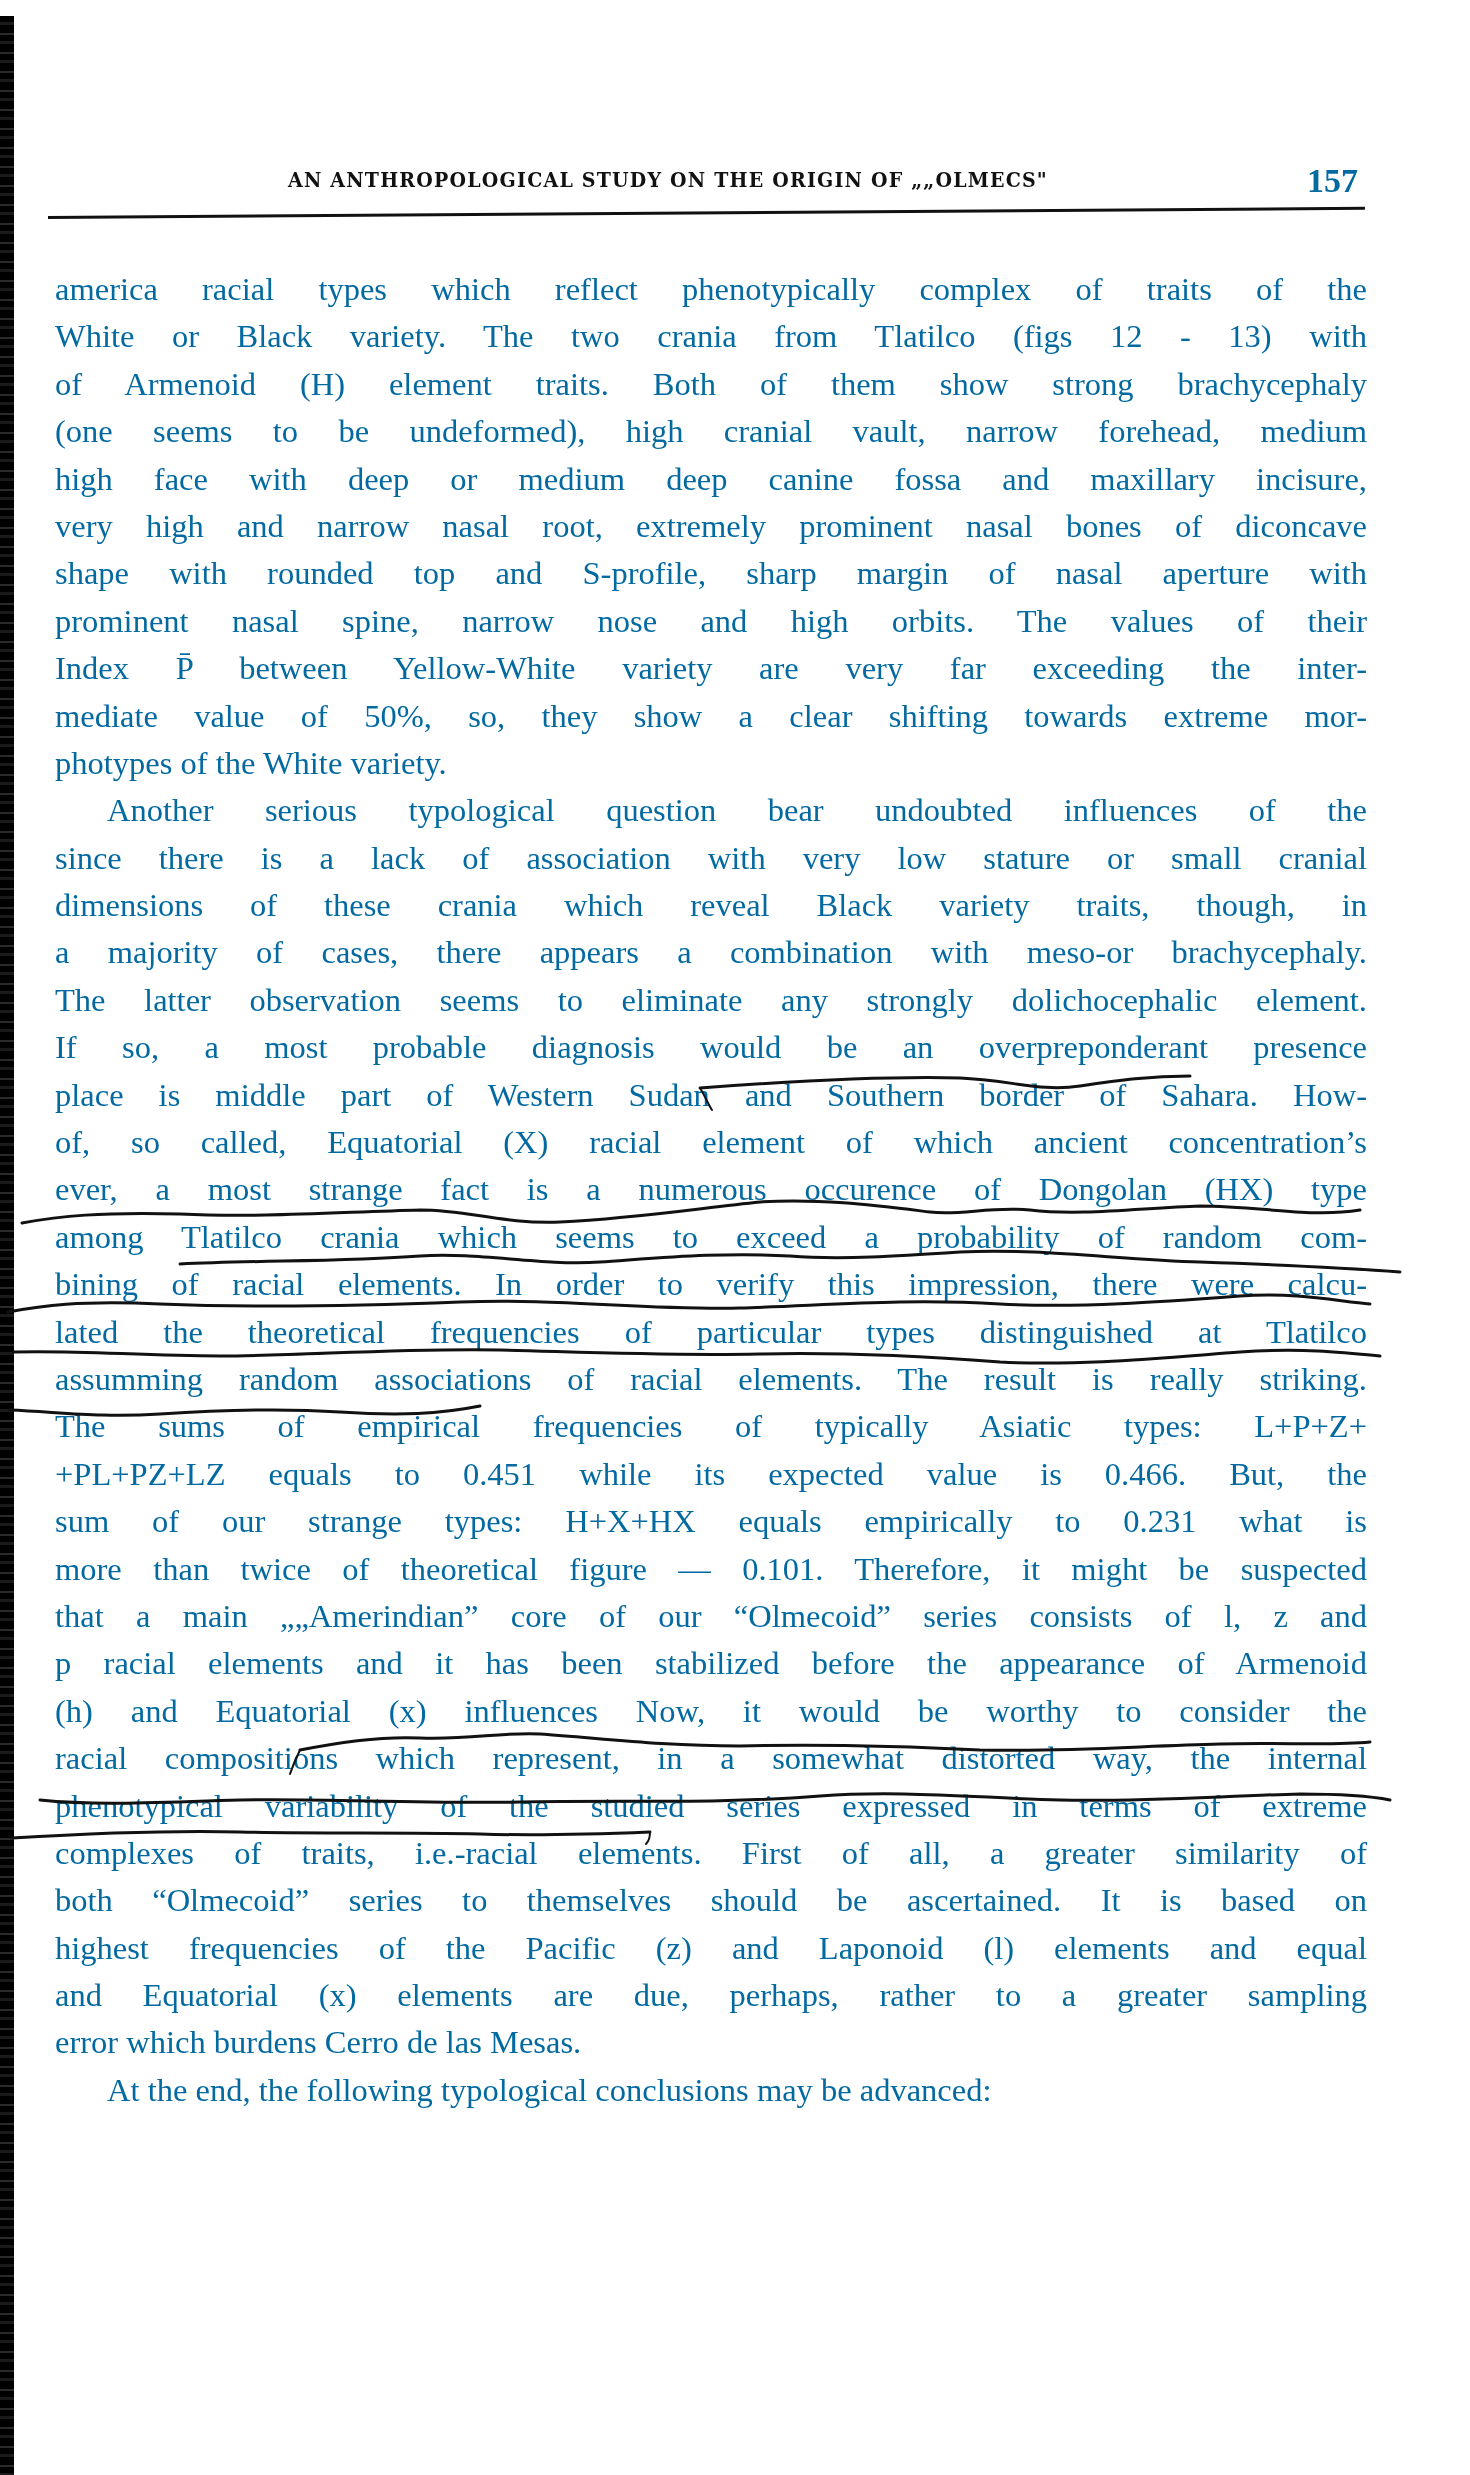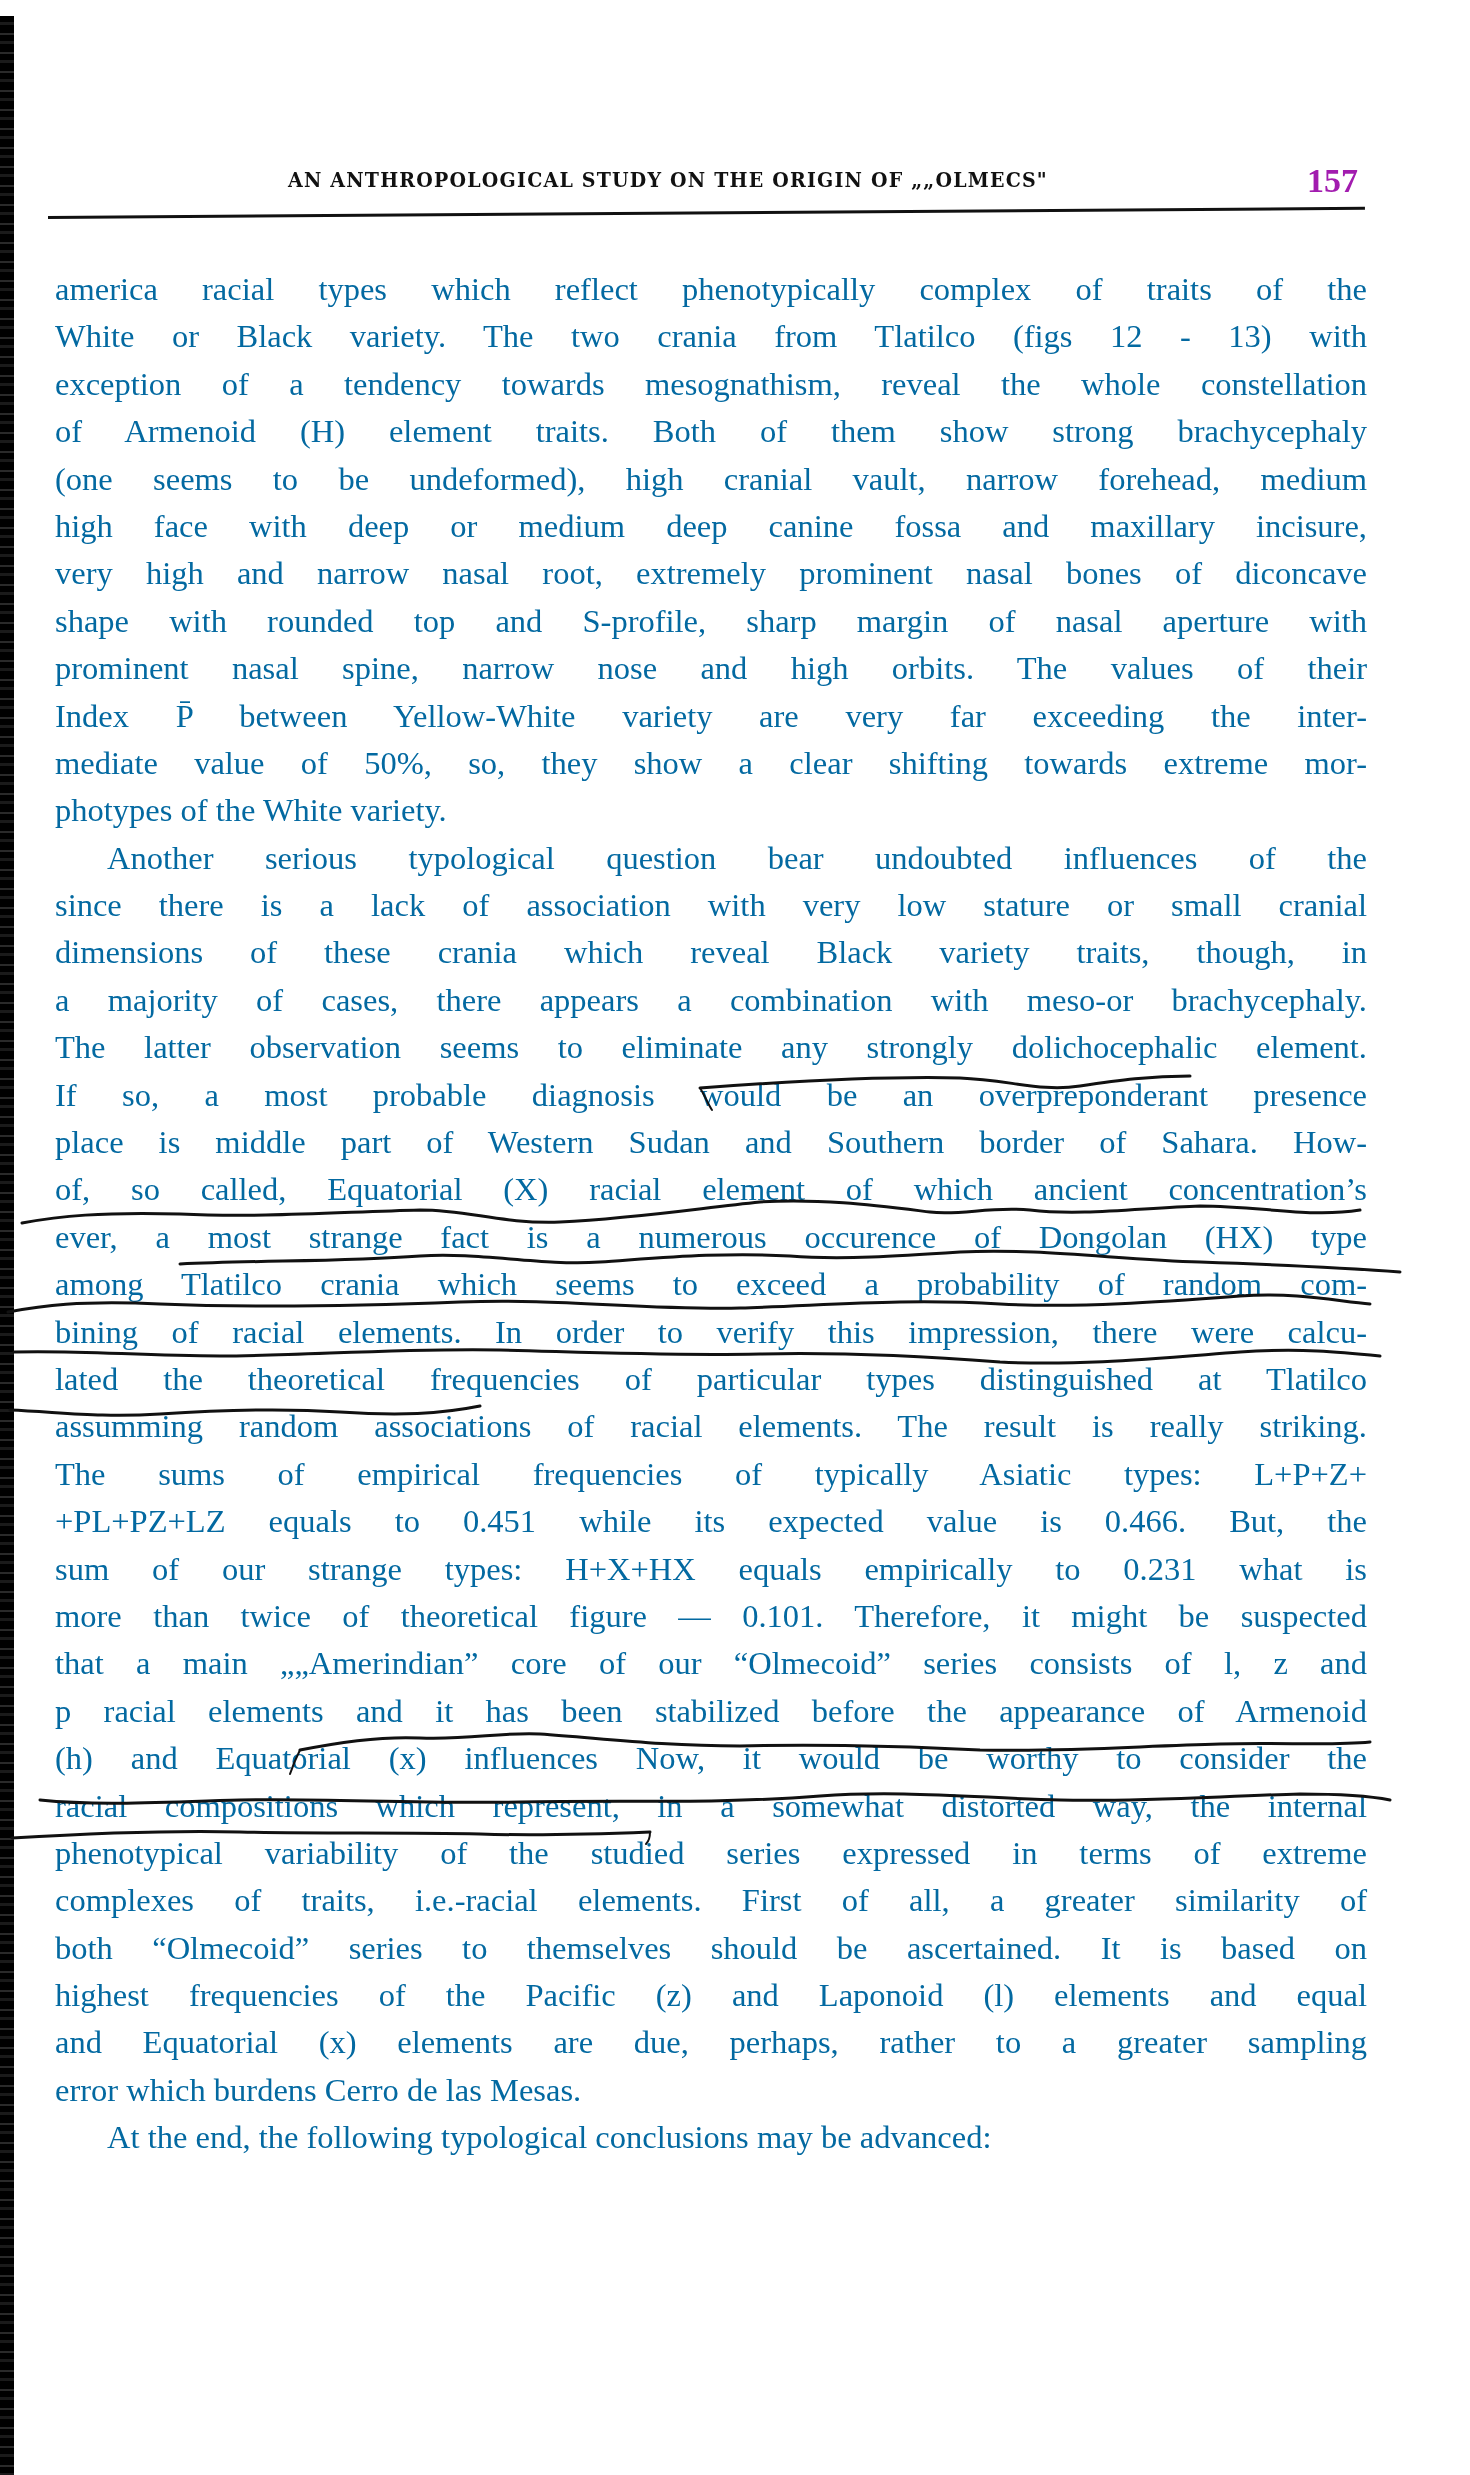--- a/index.html
+++ b/index.html
@@ -10,21 +10,21 @@
     background: repeating-linear-gradient(180deg, #000 0 6px, #1a1a1a 6px 9px, #000 9px 17px, #2a2a2a 17px 19px);
   }
   .running-head {
     position: absolute; left: 288px; top: 152px;
     font-family: "DejaVu Serif", serif; font-size: 19px; letter-spacing: 1.2px;
     color: #111; font-weight: bold; transform: scaleY(1.1);
     white-space: nowrap;
   }
   .page-number {
     position: absolute; left: 1307px; top: 146px;
-    font-family: "Liberation Serif", serif; font-size: 34px; color: #a21caf; font-weight: bold;
+    font-family: "Liberation Serif", serif; font-size: 34px; color: #0369a1; font-weight: bold;
   }
   .head-rule {
     position: absolute; left: 48px; top: 200px; width: 1317px; height: 3px;
     background: #111; transform: rotate(-0.4deg); transform-origin: left center;
   }
   .body-text {
     position: absolute; left: 55px; top: 250px; width: 1312px;
     font-family: "Liberation Serif", serif; font-size: 32.5px; color: #0369a1;
   }
   .line {
@@ -43,21 +43,20 @@
 <div class="page">
   <div class="scan-edge"></div>
 
   <div class="running-head">AN ANTHROPOLOGICAL STUDY ON THE ORIGIN OF „„OLMECS"</div>
   <div class="page-number">157</div>
   <div class="head-rule"></div>
 
   <div class="body-text">
     <div class="line">america racial types which reflect phenotypically complex of traits of the</div>
     <div class="line">White or Black variety. The two crania from Tlatilco (figs 12 - 13) with</div>
-    <div class="line">exception of a tendency towards mesognathism, reveal the whole constellation</div>
     <div class="line">of Armenoid (H) element traits. Both of them show strong brachycephaly</div>
     <div class="line">(one seems to be undeformed), high cranial vault, narrow forehead, medium</div>
     <div class="line">high face with deep or medium deep canine fossa and maxillary incisure,</div>
     <div class="line">very high and narrow nasal root, extremely prominent nasal bones of diconcave</div>
     <div class="line">shape with rounded top and S-profile, sharp margin of nasal aperture with</div>
     <div class="line">prominent nasal spine, narrow nose and high orbits. The values of their</div>
     <div class="line">Index P̄ between Yellow-White variety are very far exceeding the inter-</div>
     <div class="line">mediate value of 50%, so, they show a clear shifting towards extreme mor-</div>
     <div class="line last">photypes of the White variety.</div>
     <div class="line indent">Another serious typological question bear undoubted influences of the</div>

